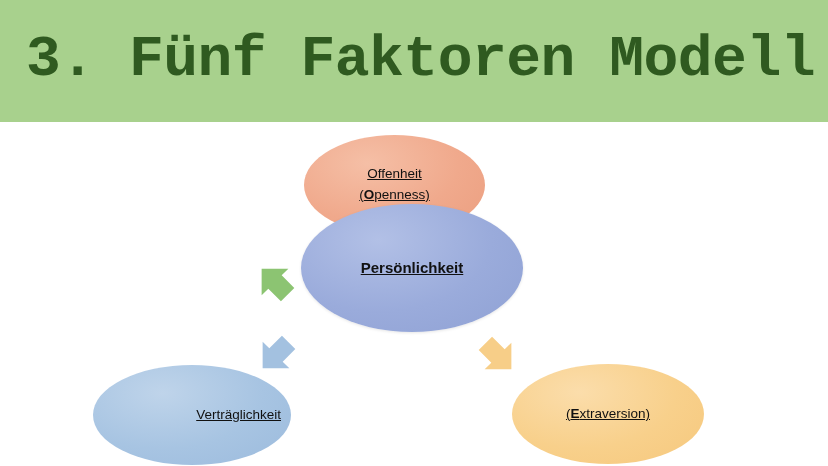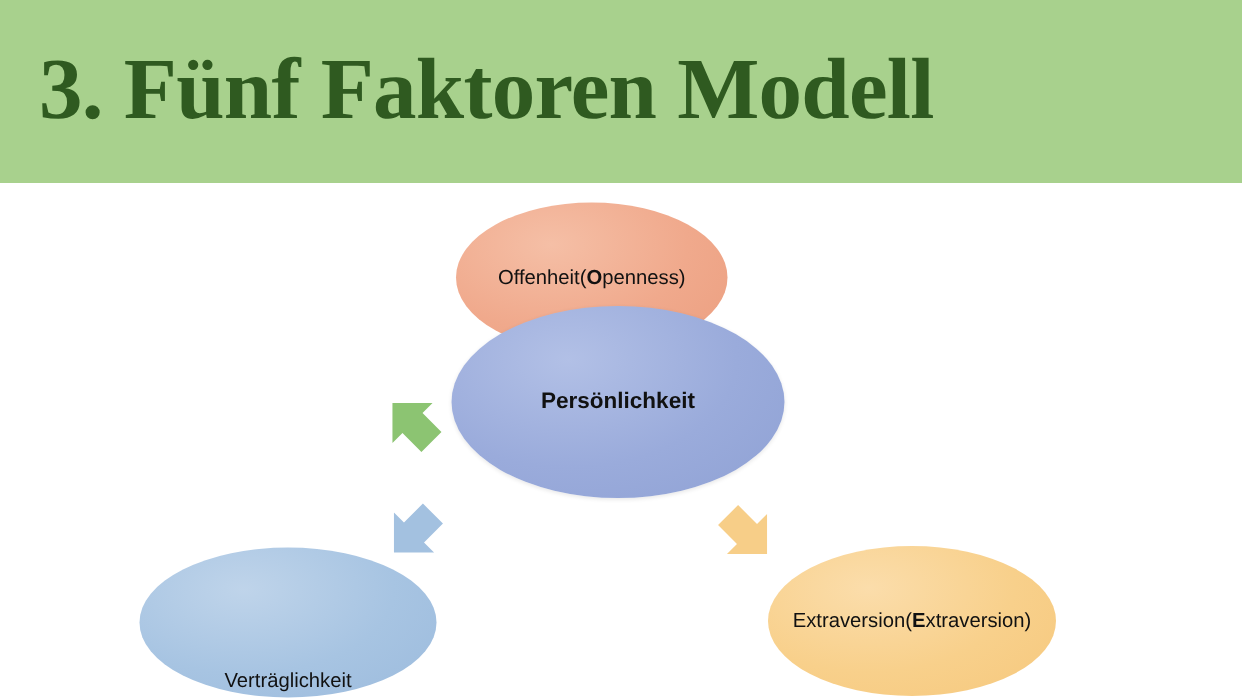--- a/index.html
+++ b/index.html
@@ -23,21 +23,21 @@
     width: 828px;
     height: 122px;
     background: #a8d18d;
     box-sizing: border-box;
   }
   .banner-title {
     position: absolute;
     left: 26px;
     top: 50%;
     transform: translateY(-52%);
-    font-family: Liberation Serif, serif;
+    font-family: Liberation Mono, monospace;
     font-weight: bold;
     font-size: 58px;
     letter-spacing: -0.5px;
     color: #2f5a20;
     white-space: nowrap;
     line-height: 1;
   }
 
   
   .stage {
@@ -46,29 +46,30 @@
     top: 122px;
     width: 828px;
     height: 344px;
     background: #ffffff;
   }
 
   .node {
     position: absolute;
     border-radius: 50%;
     display: flex;
-    flex-direction: row;
+    flex-direction: column;
     align-items: center;
     justify-content: center;
     text-align: center;
     box-sizing: border-box;
     color: #111111;
     font-size: 13.5px;
     line-height: 1.55;
     padding: 0 10px;
+    text-decoration: underline;
   }
   .node .line1 { white-space: nowrap; }
   .node .line2 { white-space: nowrap; }
   .node b { font-weight: bold; }
 
   
   .node-center {
     width: 222px;
     height: 128px;
     left: 301px;
@@ -192,21 +193,20 @@
     </svg>
   </div>
 
   <div class="node node-openness">
     <span class="line1">Offenheit</span>
     <span class="line2"><span>(</span><b>O</b><span>penness)</span></span>
   </div>
 
 
   <div class="node node-extraversion">
-    <span class="line1">Extraversion</span>
     <span class="line2"><span>(</span><b>E</b><span>xtraversion)</span></span>
   </div>
 
   <div class="node node-agreeableness">
     <span class="line1">Verträglichkeit</span>
   </div>
 
 
   <div class="node node-center">
     <span class="line1">Persönlichkeit</span>

